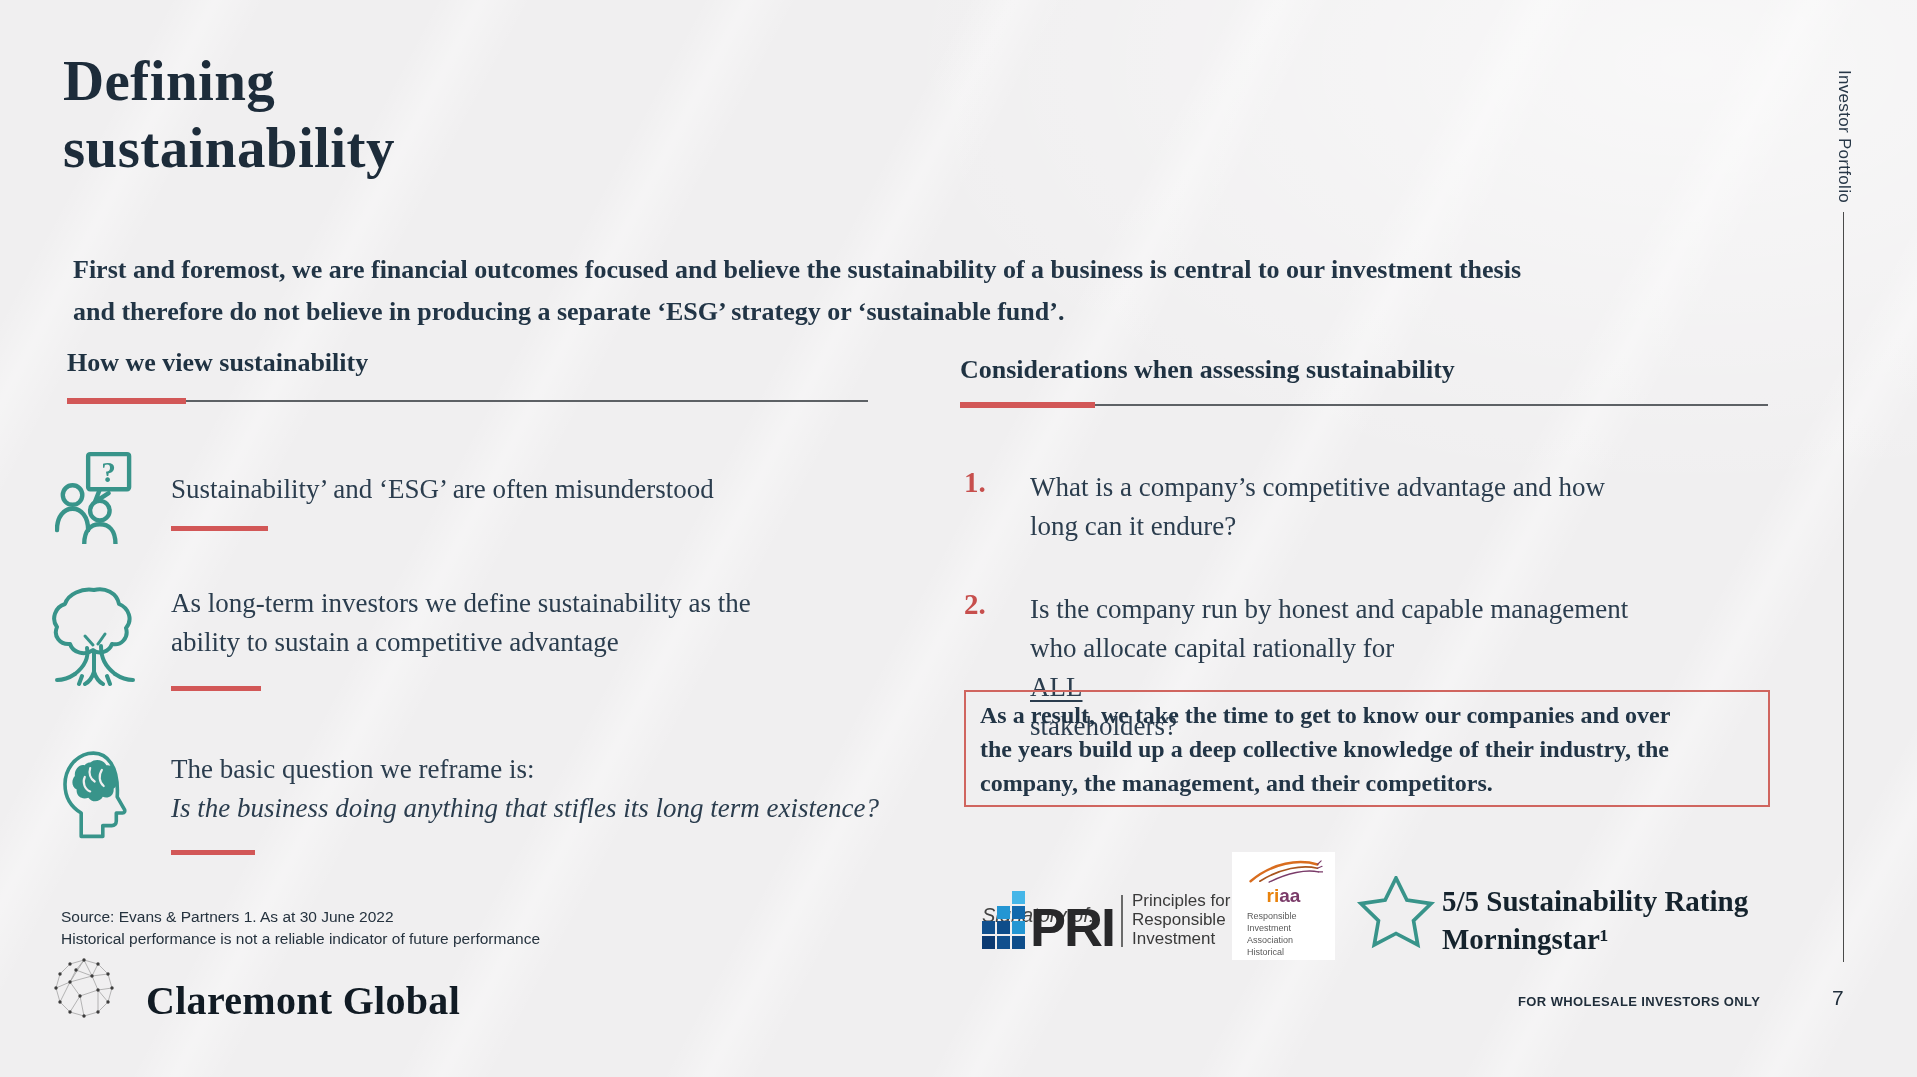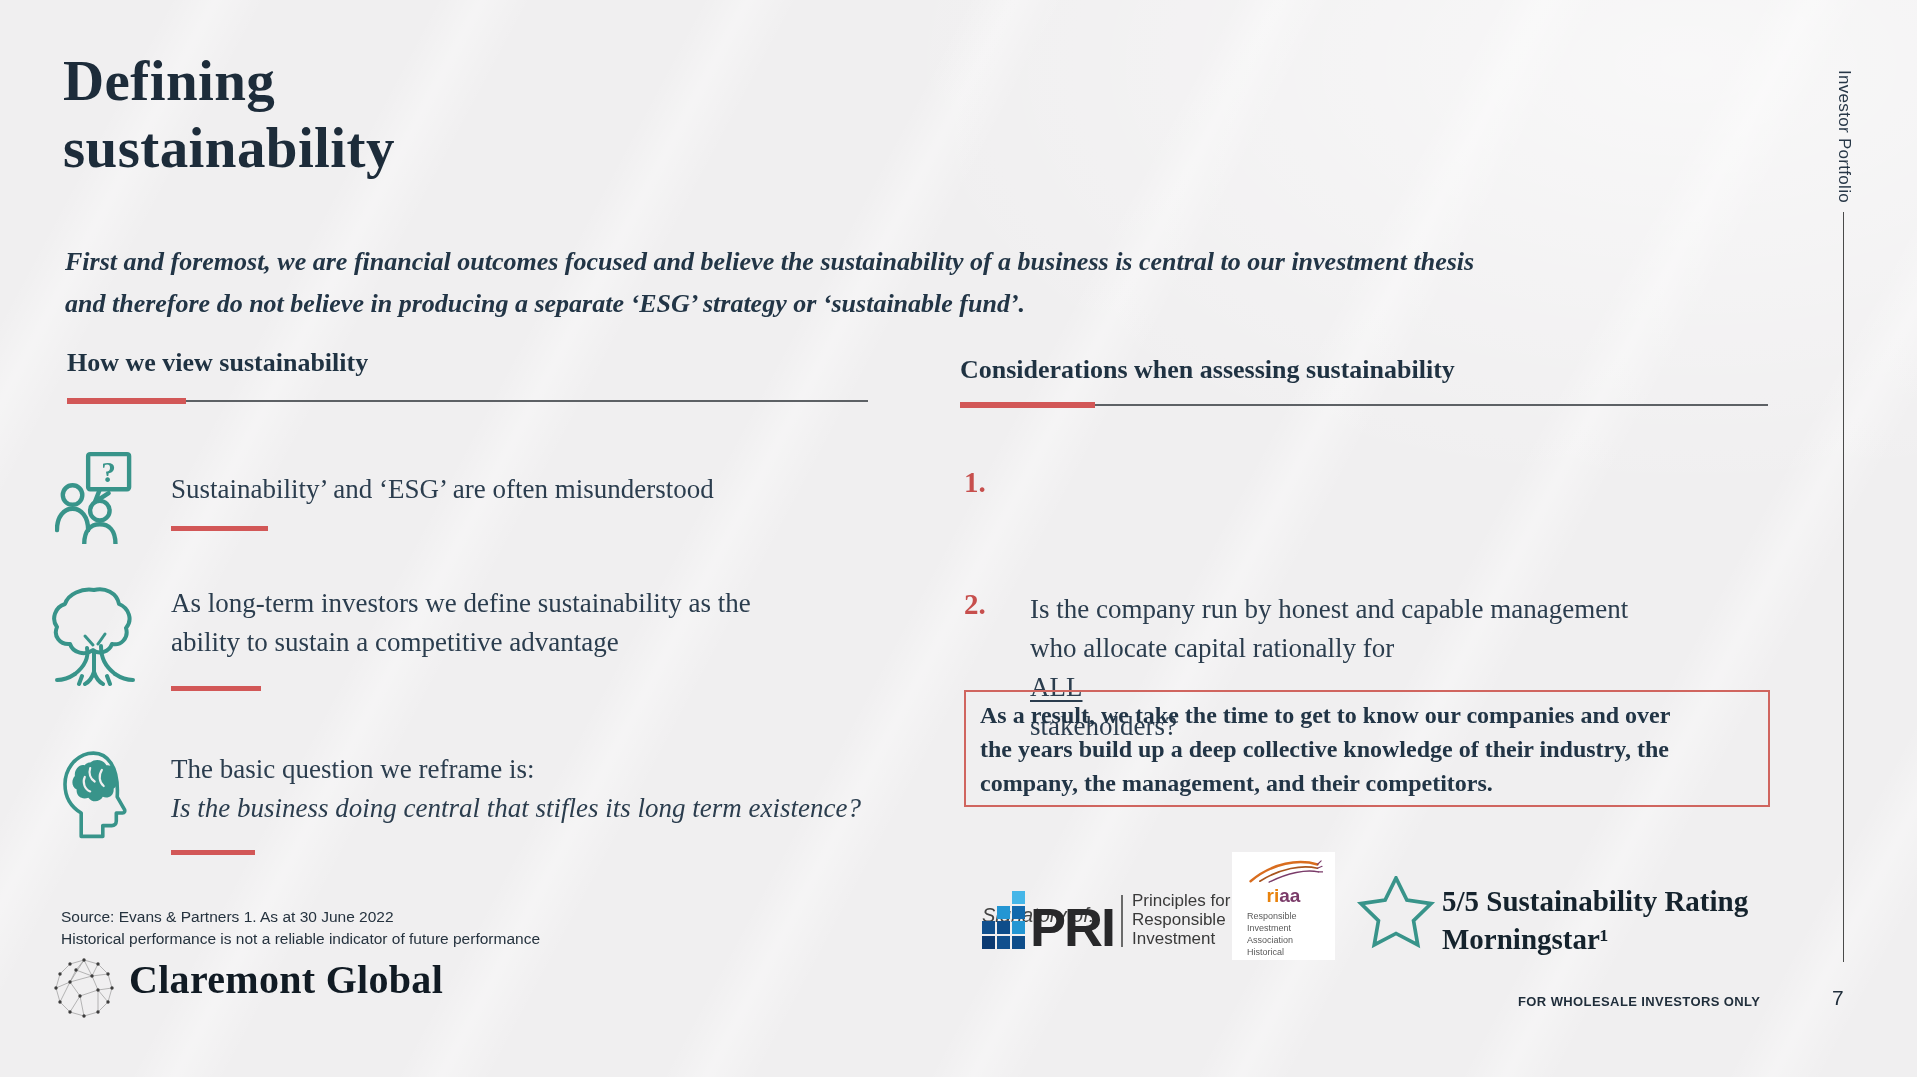--- a/index.html
+++ b/index.html
@@ -78,40 +78,40 @@
   .riaa-sub{font-family:"Liberation Sans",sans-serif;font-size:9px;line-height:1.35;color:#5a5a5a;align-self:flex-start;margin:5px 0 0 15px;}
   .riaa-sub span{display:block;}
 
   #star{left:1356px;top:876px;width:80px;height:78px;}
   #rating{left:1442px;top:882px;font-size:29px;font-weight:700;line-height:38px;color:#15232d;white-space:nowrap;}
   #rating span{display:block;}
 
   
   #source{left:61px;top:906px;font-family:"Liberation Sans",sans-serif;font-size:15.5px;line-height:22px;color:#25323e;}
   #source span{display:block;}
-  #brand{left:52px;top:956px;display:flex;align-items:flex-start;gap:13px;}
+  #brand{left:52px;top:956px;display:flex;align-items:flex-end;gap:30px;}
   .brand-name{font-size:40px;font-weight:600;color:#111b24;letter-spacing:.3px;}
   #disclaimer{left:1518px;top:994px;font-family:"Liberation Sans",sans-serif;font-size:13px;font-weight:700;letter-spacing:.4px;color:#1f2d3a;}
   #pagenum{left:1832px;top:986px;font-family:"Liberation Sans",sans-serif;font-size:21px;color:#1f2d3a;}
 
   
   #side-label{left:1834px;top:70px;writing-mode:vertical-rl;font-family:"Liberation Sans",sans-serif;font-size:17px;color:#273747;letter-spacing:.3px;}
   #side-rule{left:1843px;top:212px;width:1px;height:750px;background:#4a4a4a;}
 </style>
 </head>
 <body>
 
 <div class="slide">
 
   <h1 class="abs title" style="margin:8px;">
     <span>Defining</span>
     <span>sustainability</span>
   </h1>
 
-  <p class="abs intro" style="margin:8px;font-style:italic;">
+  <p class="abs intro" style="margin:16px;">
     <span>First and foremost, we are financial outcomes focused and believe the sustainability of a business is central to our investment thesis</span>
     <span>and therefore do not believe in producing a separate ‘ESG’ strategy or ‘sustainable fund’.</span>
   </p>
 
   <div class="abs sec-heading" id="head-left">How we view sustainability</div>
   <div class="rule" id="rule-left">
     <div class="rule-red"></div>
   </div>
 
   <span class="abs" id="icon1">
@@ -154,30 +154,34 @@
 
   <span class="abs" id="icon3">
     <svg viewBox="0 0 80 104" width="72" height="102" fill="none" stroke="#38948a" stroke-width="4" stroke-linecap="round" stroke-linejoin="round">
       <path d="M36,6 C20,10 10,24 10,40 C10,56 18,66 28,72 L28,98 L52,98 L52,86 L62,86 C65,86 67,84 67,81 L67,72 L74,72 C76,72 77,70 76,68 L68,54 C70,22 58,2 36,6 Z"></path>
       <path d="M38,16 C44,11 53,13 56,19 C62,18 67,24 65,30 C70,34 69,42 64,45 C65,52 58,57 52,54 C49,60 40,61 36,55 C29,58 22,53 23,46 C17,43 17,35 21,31 C20,24 26,17 32,19 C33,17 36,16 38,16 Z" fill="#38948a" stroke="none"></path>
       <path d="M38,22 C36,28 38,34 43,37 M51,24 C47,30 48,38 53,42 M32,32 C29,38 32,46 38,48" stroke="#f0eff0" stroke-width="2.4"></path>
     </svg>
   </span>
   <div class="abs item-text" id="t3">
     <span>The basic question we reframe is:</span>
-    <span class="it">Is the business doing central that stifles its long term existence?</span>
+    <span class="it">Is the business doing anything that stifles its long term existence?</span>
   </div>
   <div class="tick" id="tick3"></div>
 
   <div class="abs sec-heading" id="head-right">Considerations when assessing sustainability</div>
   <div class="rule" id="rule-right">
     <div class="rule-red"></div>
   </div>
 
   <div class="abs num" id="n1">1.</div>
+  <div class="abs item-text" id="rt1">
+    <span>What is a company’s competitive advantage and how</span>
+    <span>long can it endure?</span>
+  </div>
 
   <div class="abs num" id="n2">2.</div>
   <div class="abs item-text" id="rt2">
     <span>Is the company run by honest and capable management</span>
     <span>
         <span>who allocate capital rationally for </span>
         <span class="u-all">ALL</span>
         <span> stakeholders?</span>
       </span>
   </div>

